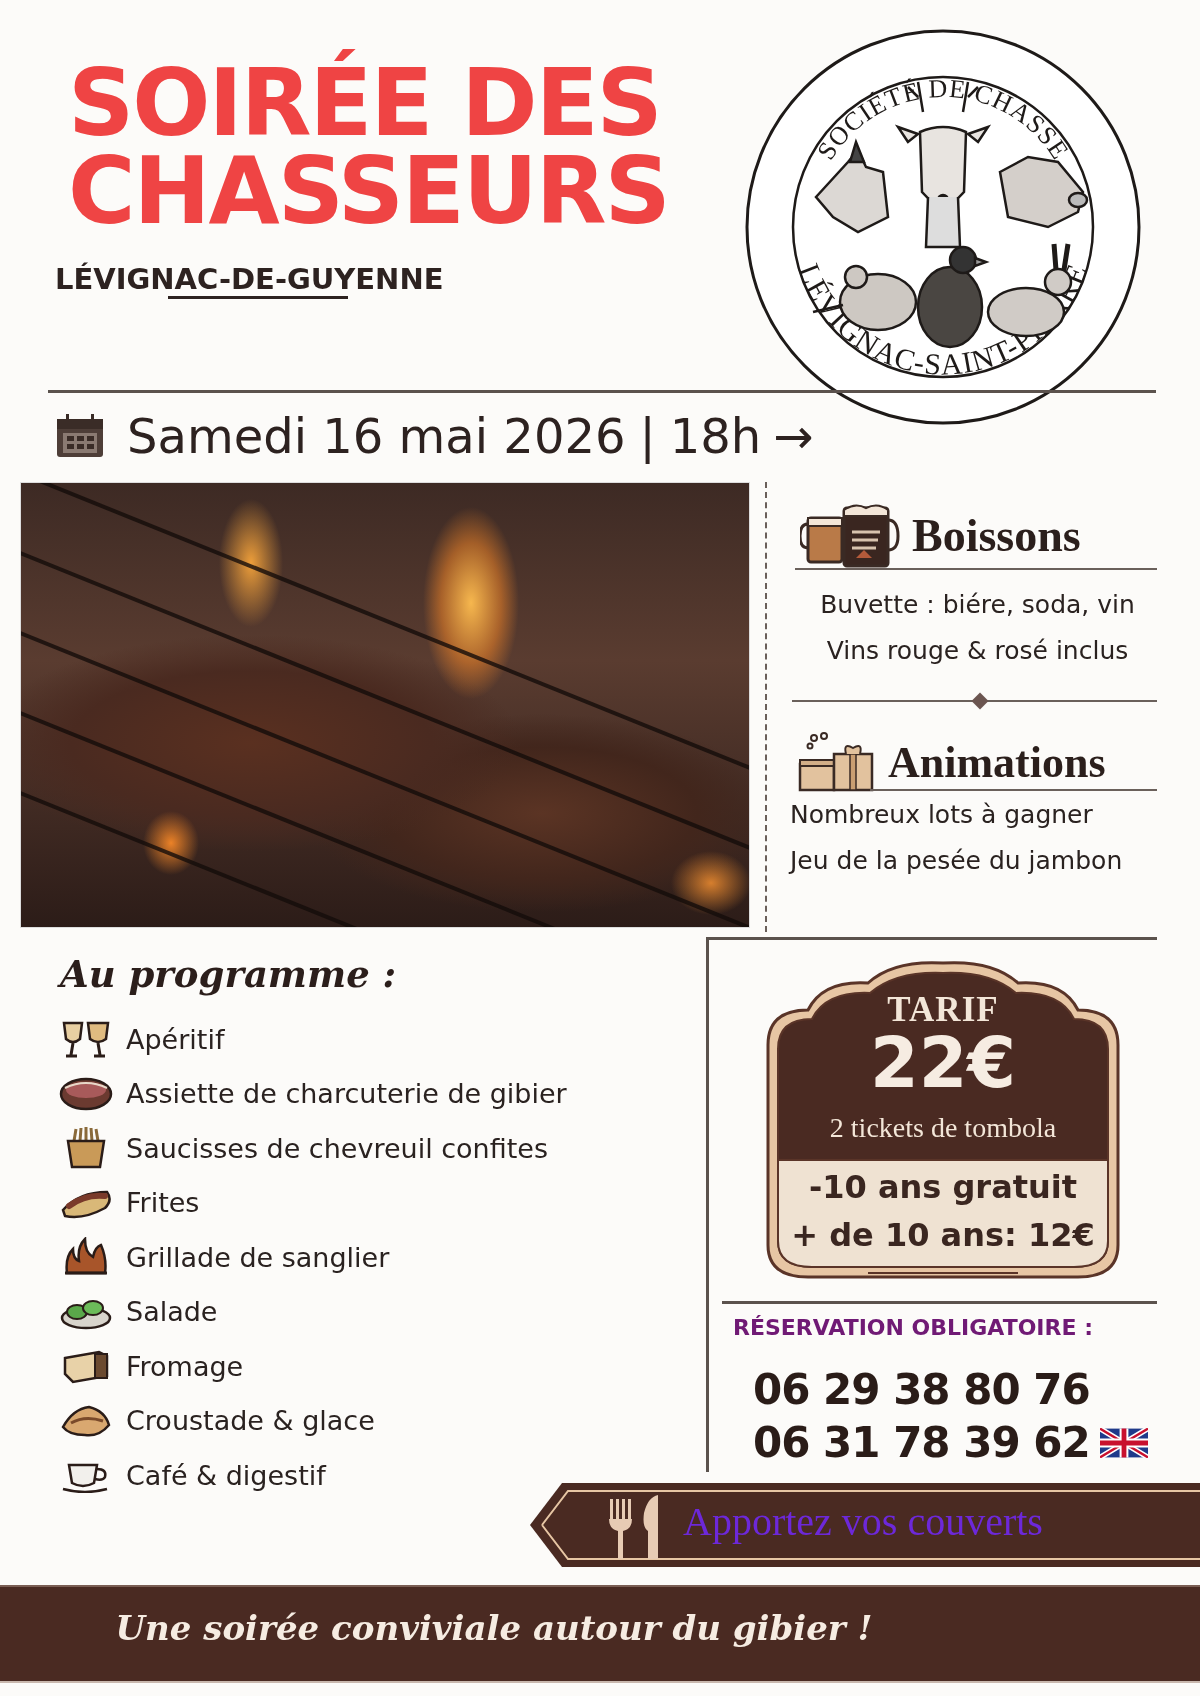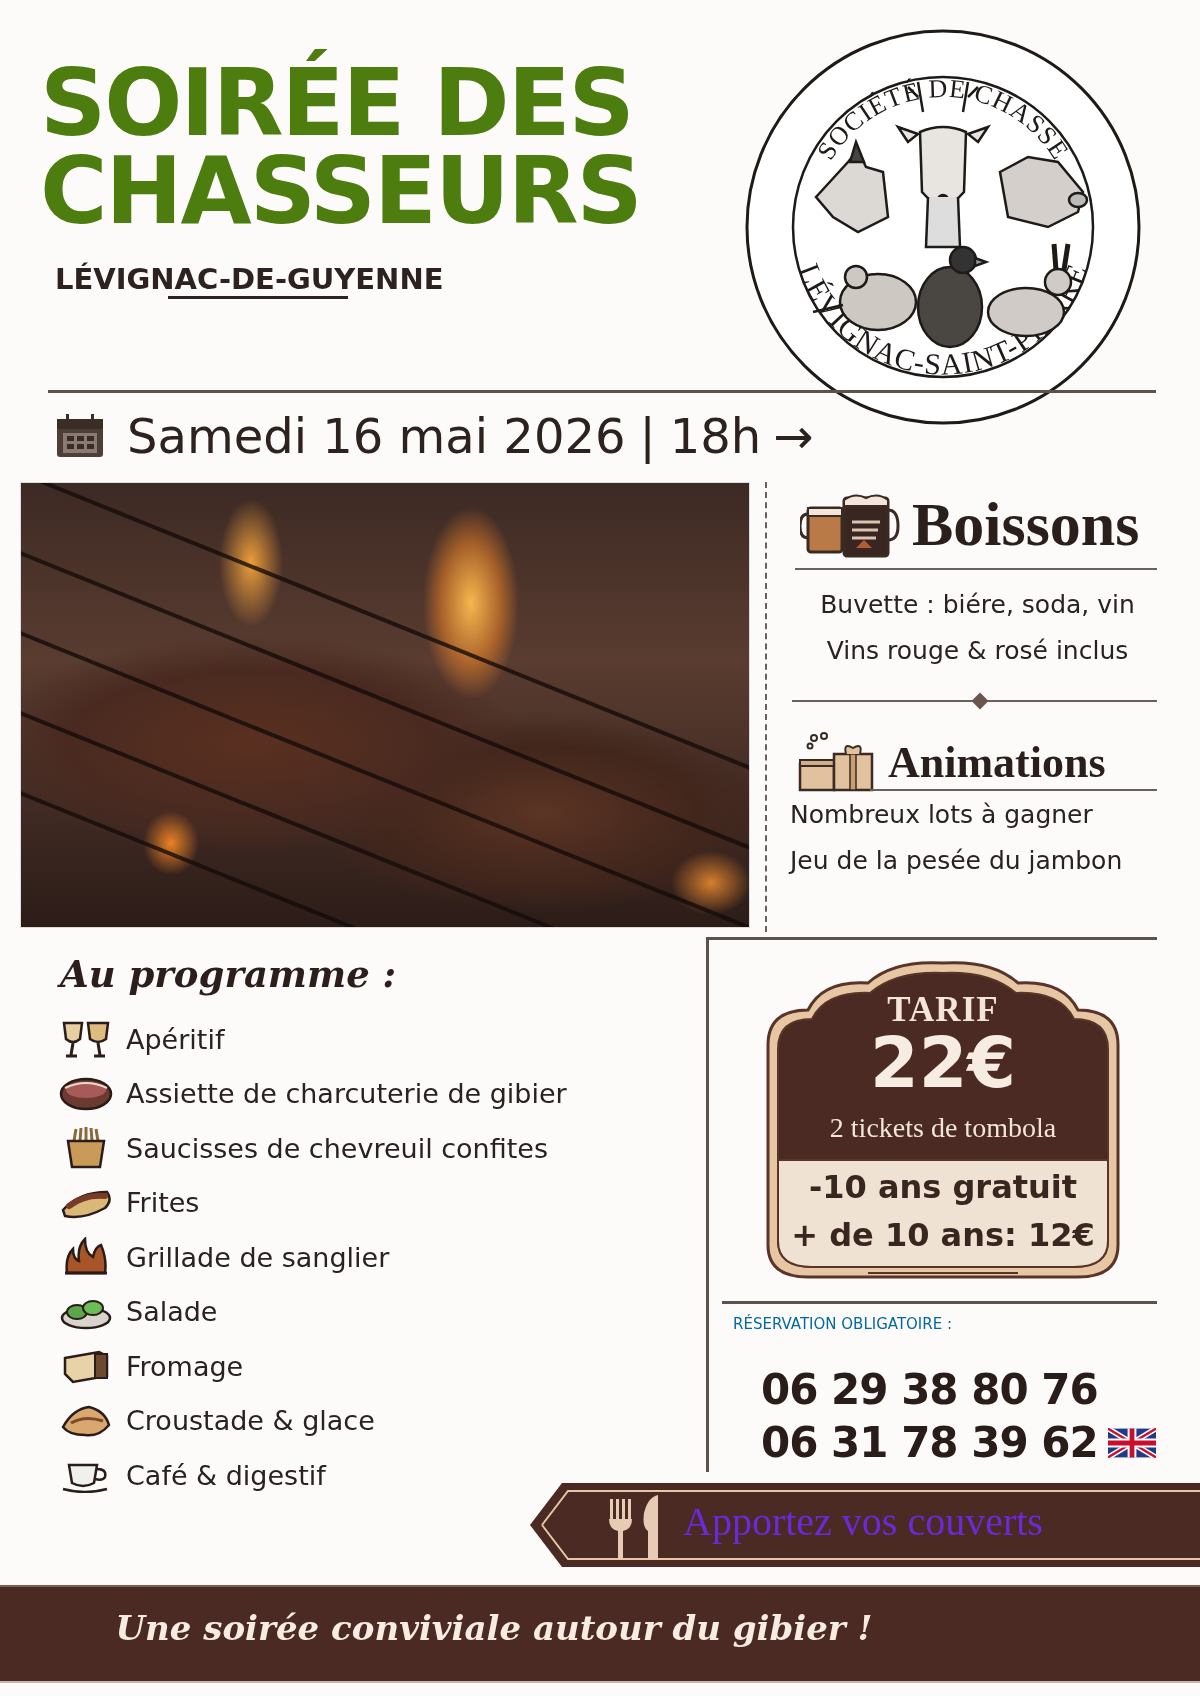--- a/index.html
+++ b/index.html
@@ -1,22 +1,22 @@
 <!DOCTYPE html>
 <html><head>
 <meta charset="utf-8">
 <style>
   * { box-sizing: border-box; margin: 0; padding: 0; }
   html, body { width: 1200px; height: 1696px; background: #fcfbf9; overflow: hidden; }
   body { position: relative; font-family: "Liberation Sans", sans-serif; color: #3a2a24; }
   .abs { position: absolute; }
 
   
-  .title { left: 40px; top: 60px; font-family: "DejaVu Sans", sans-serif; font-weight: bold;
-           font-size: 92px; line-height: 88px; color: #4d7c0f; letter-spacing: -2px; }
+  .title { left: 68px; top: 60px; font-family: "DejaVu Sans", sans-serif; font-weight: bold;
+           font-size: 92px; line-height: 88px; color: #ef4444; letter-spacing: -2px; }
   .title div { white-space: nowrap; }
   .subtitle { left: 55px; top: 262px; font-family: "DejaVu Sans", sans-serif; font-weight: bold;
               font-size: 29px; color: #2d2220; white-space: nowrap; display: flex; align-items: center; flex-direction: column; }
   .subtitle .rule { display: inline-block; width: 180px; height: 3px; background: #2d2220; margin-left: 18px; }
 
   
   .logo { left: 738px; top: 22px; width: 410px; height: 410px; }
 
   .hrule { left: 48px; top: 390px; width: 1108px; height: 3px; background: #5b524d; }
 
@@ -34,21 +34,21 @@
             radial-gradient(ellipse 300px 120px at 230px 260px, #5a3020, #4a2a20 60%, transparent 90%),
             radial-gradient(ellipse 260px 110px at 520px 330px, #5b3424, #42261c 60%, transparent 90%),
             linear-gradient(180deg, #3d2a24 0%, #5a3c30 40%, #2c1c18 100%); }
   .photo .grill { position: absolute; left: -100px; width: 1000px; height: 4px; background: rgba(20,12,10,0.8); transform: rotate(22deg); }
 
   
   .vdash { left: 765px; top: 482px; height: 450px; border-left: 2px dashed #6a5f5a; }
 
   
   .sec-head { display: flex; align-items: center; font-family: "Liberation Serif", serif; font-weight: bold; color: #2b1f1c; }
-  .boissons-head { left: 800px; top: 489px; font-size: 62px; text-align: center; }
+  .boissons-head { left: 800px; top: 502px; font-size: 46px; text-align: center; }
   .boissons-rule { left: 795px; top: 568px; width: 362px; height: 2px; background: #6a605b; }
   .body-text { font-family: "DejaVu Sans", sans-serif; font-size: 25px; color: #2a2220; line-height: 46px; text-align: center; white-space: nowrap; }
   .boissons-text { left: 795px; top: 582px; width: 365px; }
   .diamond-rule { left: 792px; top: 700px; width: 365px; height: 2px; background: #6a605b; }
   .diamond { left: 974px; top: 695px; width: 12px; height: 12px; background: #6b5550; transform: rotate(45deg); }
   .anim-head { left: 798px; top: 732px; font-size: 44px; }
   .anim-rule { left: 870px; top: 789px; width: 287px; height: 2px; background: #6a605b; }
   .anim-text { left: 790px; top: 792px; width: 375px; text-align: left; }
 
   
@@ -61,22 +61,22 @@
   
   .panel-top { left: 707px; top: 937px; width: 450px; height: 3px; background: #5b524d; }
   .panel-left { left: 706px; top: 937px; width: 3px; height: 535px; background: #5b524d; }
   .tarif { left: 748px; top: 955px; width: 390px; height: 330px; }
   .tarif-label { left: 748px; top: 990px; width: 390px; text-align: center; font-family: "Liberation Serif", serif; font-weight: bold; font-size: 35px; color: #f3e6d8; letter-spacing: 1px; }
   .tarif-price { left: 748px; top: 1022px; width: 390px; text-align: center; font-family: "DejaVu Sans", sans-serif; font-weight: bold; font-size: 70px; color: #f6ece2; }
   .tarif-sub { left: 748px; top: 1112px; width: 390px; text-align: center; font-family: "Liberation Serif", serif; font-size: 28px; color: #f3e6d8; }
   .tarif-kids1 { left: 748px; top: 1168px; width: 390px; text-align: center; font-family: "DejaVu Sans", sans-serif; font-weight: bold; font-size: 32px; color: #3a2620; }
   .tarif-kids2 { left: 748px; top: 1216px; width: 390px; text-align: center; font-family: "DejaVu Sans", sans-serif; font-weight: bold; font-size: 32px; color: #3a2620; }
   .panel-mid { left: 722px; top: 1301px; width: 435px; height: 3px; background: #5b524d; }
-  .resa-label { left: 733px; top: 1315px; font-family: "DejaVu Sans", sans-serif; font-weight: normal; font-size: 15px; color: #0369a1; white-space: nowrap; }
-  .phone { font-family: "DejaVu Sans", sans-serif; font-weight: bold; font-size: 42px; color: #2a1c18; white-space: nowrap; letter-spacing: -1px; margin-left: 8px; }
+  .resa-label { left: 733px; top: 1315px; font-family: "DejaVu Sans", sans-serif; font-weight: bold; font-size: 22px; color: #701a75; white-space: nowrap; }
+  .phone { font-family: "DejaVu Sans", sans-serif; font-weight: bold; font-size: 42px; color: #2a1c18; white-space: nowrap; letter-spacing: -1px; }
   .phone1 { left: 753px; top: 1365px; }
   .phone2 { left: 753px; top: 1418px; display: flex; align-items: center; }
   .phone2 svg { margin-left: 10px; }
 
   
   .apportez { left: 530px; top: 1483px; width: 670px; height: 84px; }
   .apportez-text { left: 683px; top: 1498px; font-family: "Liberation Serif", serif; font-size: 40px; color: #6d28d9; white-space: nowrap; }
 
   
   .footer { left: 0; top: 1585px; width: 1200px; height: 98px; background: #4a2a22; border-top: 2px solid #7a5e54; border-bottom: 2px solid #c9b8ae; }

